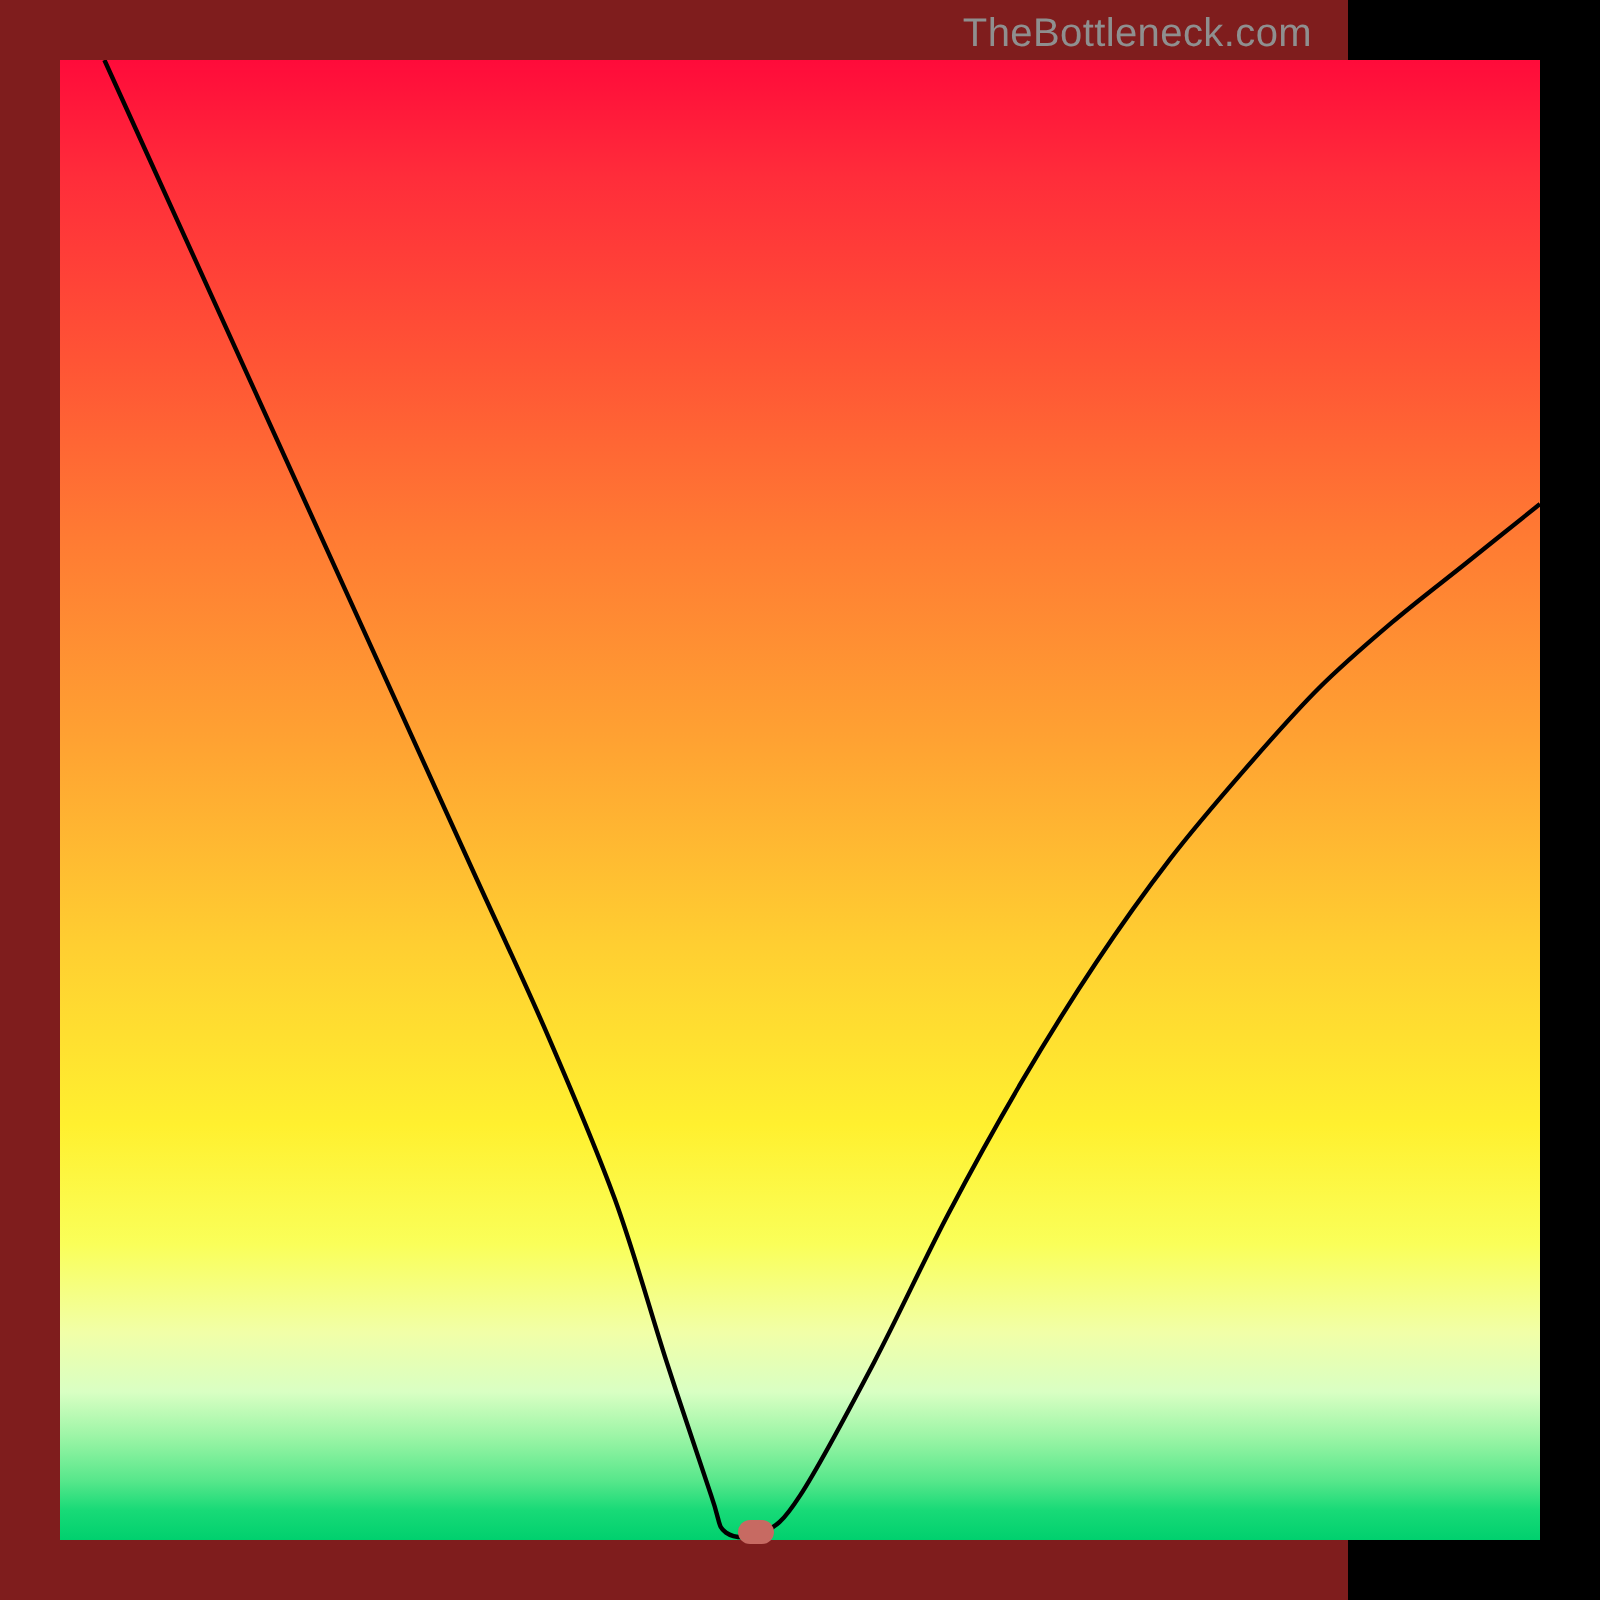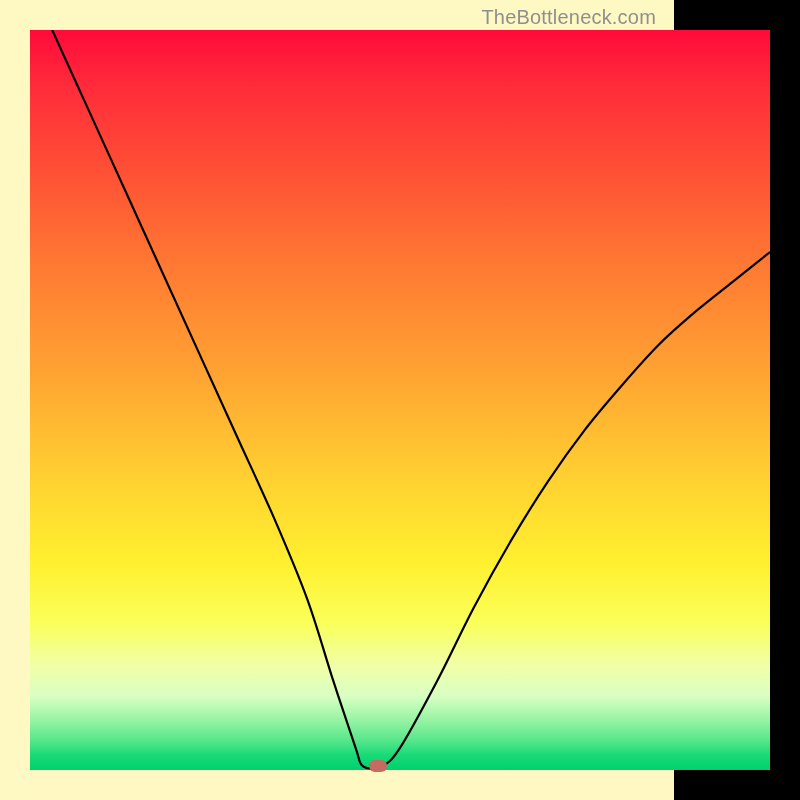--- a/index.html
+++ b/index.html
@@ -8,21 +8,21 @@
     width: 800px;
     height: 800px;
     background: #000;
     overflow: hidden;
     font-family: Arial, Helvetica, sans-serif;
   }
   .frame {
     position: absolute;
     left: 0; top: 0;
     width: 674px; height: 800px;
-    background: #fef9c3;
+    background: #7f1d1d;
   }
   .plot {
     position: absolute;
     left: 30px;
     top: 30px;
     width: 740px;
     height: 740px;
     
     background: linear-gradient(
       to bottom,

